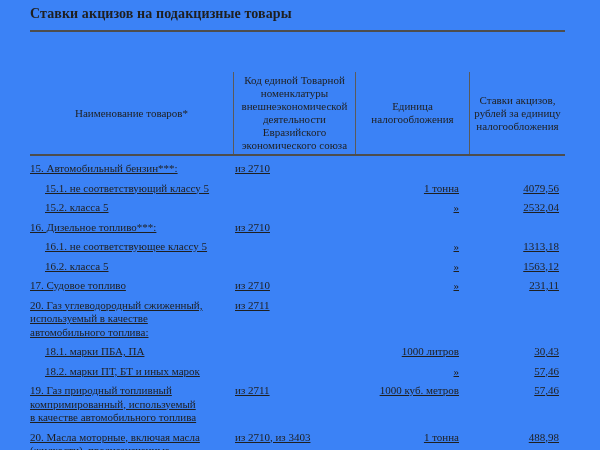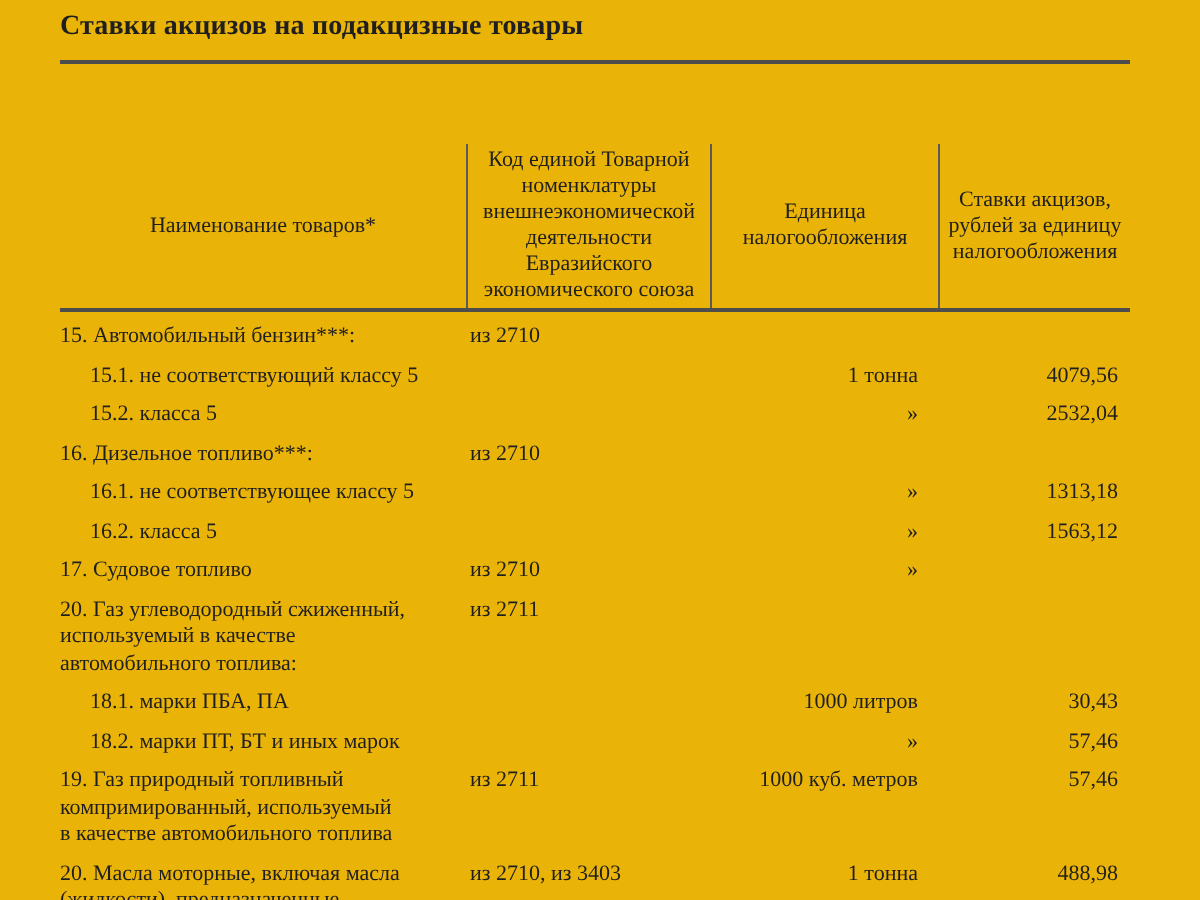--- a/index.html
+++ b/index.html
@@ -4,21 +4,21 @@
 <style>
   * { margin: 0; padding: 0; box-sizing: border-box; }
   html, body { background: #ffffff; }
   body {
     width: 600px; height: 450px;
     font-family: "Liberation Serif", "DejaVu Serif", serif;
     color: #1f1f1f;
     overflow: hidden;
     position: relative;
   }
-  .page { position: absolute; inset: 0; background: #eab308; padding-left: 23px; }
+  .page { position: absolute; inset: 0; background: #3b82f6; padding-left: 23px; }
   .doc-title {
     position: absolute;
     left: 30px; top: 6px;
     font-size: 14px;
     font-weight: bold;
     letter-spacing: 0.1px;
     white-space: nowrap;
   }
   .tbl {
     position: absolute;
@@ -45,21 +45,21 @@
   }
   .th + .th { border-left: 1px solid #5a5a5a; }
   .tbody { display: block; }
   .trow {
     display: grid;
     grid-template-columns: 203px 122px 114px 96px;
     margin-top: 6px;
     font-size: 11px;
     line-height: 13.5px;
   }
-  .cell { display: block; }
+  .cell { display: block; text-decoration: underline; }
   .cell.name { white-space: pre-line; padding-right: 4px; }
   .trow.indent .cell.name { padding-left: 15px; }
   .cell.code { padding-left: 2px; white-space: nowrap; }
   .cell.unit { text-align: right; padding-right: 10px; }
   .cell.rate { text-align: right; padding-right: 6px; }
 </style>
 </head>
 <body>
 
 <div class="page">
@@ -117,20 +117,21 @@
         <div class="trow indent">
     <div class="cell name">16.2. класса 5</div>
     <div class="cell code"></div>
     <div class="cell unit">»</div>
     <div class="cell rate">1563,12</div>
   </div>
         <div class="trow">
     <div class="cell name">17. Судовое топливо</div>
     <div class="cell code">из 2710</div>
     <div class="cell unit">»</div>
+    <div class="cell rate">231,11</div>
   </div>
         <div class="trow">
     <div class="cell name">20. Газ углеводородный сжиженный,
 используемый в качестве
 автомобильного топлива:</div>
     <div class="cell code">из 2711</div>
     <div class="cell unit"></div>
     <div class="cell rate"></div>
   </div>
         <div class="trow indent">

